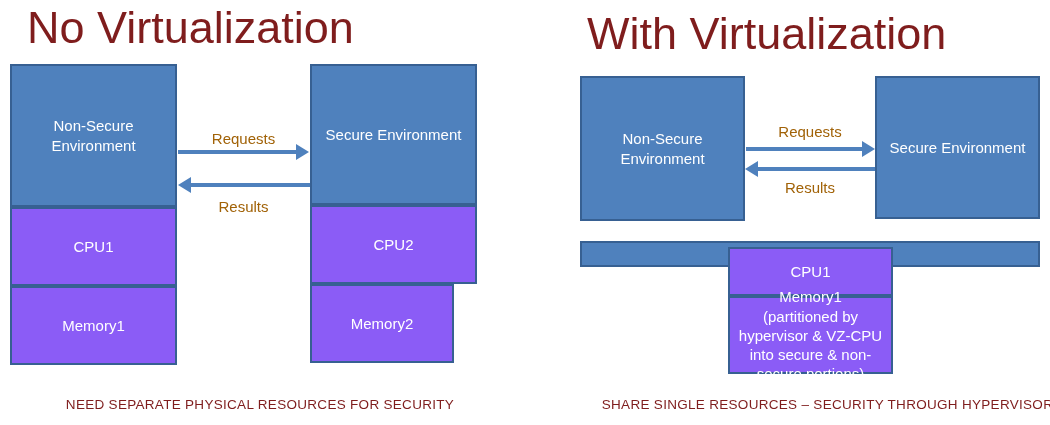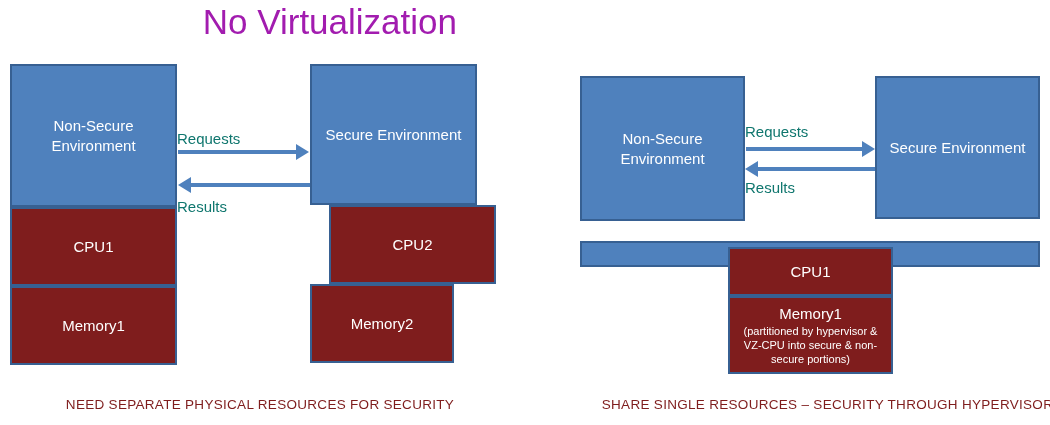--- a/index.html
+++ b/index.html
@@ -6,23 +6,23 @@
   .canvas {
     position: relative;
     width: 1050px;
     height: 425px;
     background: #ffffff;
     font-family: "Liberation Sans", sans-serif;
     overflow: hidden;
   }
   .title {
     position: absolute;
-    font-size: 35px;
-    color: #a21caf;
-    text-align: right;
+    font-size: 45px;
+    color: #7f1d1d;
+    text-align: left;
     white-space: nowrap;
   }
   .caption {
     position: absolute;
     font-size: 13.5px;
     color: #7f1d1d;
     text-align: center;
     letter-spacing: 0.3px;
     white-space: nowrap;
   }
@@ -33,54 +33,55 @@
     display: flex;
     flex-direction: column;
     align-items: center;
     justify-content: center;
     text-align: center;
     color: #ffffff;
     font-size: 15px;
     line-height: 1.3;
   }
   .blue  { background: #4F81BD; }
-  .green { background: #7f1d1d; justify-content: center; }
+  .green { background: #8b5cf6; justify-content: center; }
   .env-pad { padding: 0 26px; }
   .arrow-line {
     position: absolute;
     height: 4px;
     background: #4F81BD;
   }
   .arrow-head {
     position: absolute;
     width: 0; height: 0;
     border-top: 8px solid transparent;
     border-bottom: 8px solid transparent;
   }
   .arrow-head.to-right { border-left: 13px solid #4F81BD; }
   .arrow-head.to-left  { border-right: 13px solid #4F81BD; }
   .arrow-label {
     position: absolute;
     font-size: 15px;
-    color: #0f766e;
+    color: #a16207;
+    text-align: center;
     white-space: nowrap;
   }
   .mem-note {
-    font-size: 11px;
+    font-size: 15px;
     line-height: 1.25;
     margin-top: 2px;
     padding: 0 6px;
   }
   
   .t1       { left: 27px;  top: 2px;   width: 430px; }
   .p1-ns    { left: 10px;  top: 64px;  width: 167px; height: 143px; }
   .p1-cpu1  { left: 10px;  top: 207px; width: 167px; height: 79px; }
   .p1-mem1  { left: 10px;  top: 286px; width: 167px; height: 79px; }
   .p1-se    { left: 310px; top: 64px;  width: 167px; height: 141px; }
-  .p1-cpu2  { left: 310px; top: 205px; width: 167px; height: 79px; margin-left: 19px; }
+  .p1-cpu2  { left: 310px; top: 205px; width: 167px; height: 79px; }
   .p1-mem2  { left: 310px; top: 284px; width: 144px; height: 79px; }
   .p1-reql  { left: 177px; top: 130px; width: 133px; }
   .p1-reqline { left: 178px; top: 150px; width: 119px; }
   .p1-reqhead { left: 296px; top: 144px; }
   .p1-reshead { left: 178px; top: 177px; }
   .p1-resline { left: 191px; top: 183px; width: 119px; }
   .p1-resl  { left: 177px; top: 198px; width: 133px; }
   .c1       { left: 25px;  top: 397px; width: 470px; }
   
   .t2       { left: 587px; top: 8px;   width: 430px; }
@@ -126,20 +127,21 @@
 
   <div class="arrow-label p1-reql">Requests</div>
   <div class="arrow-line p1-reqline"></div>
   <div class="arrow-head to-right p1-reqhead"></div>
   <div class="arrow-head to-left p1-reshead"></div>
   <div class="arrow-line p1-resline"></div>
   <div class="arrow-label p1-resl">Results</div>
 
   <div class="caption c1">NEED SEPARATE PHYSICAL RESOURCES FOR SECURITY</div>
 
+  <div class="title t2">With Virtualization</div>
 
   <div class="box blue env-pad p2-ns">
     <span>Non-Secure Environment</span>
   </div>
   <div class="box blue p2-se">
     <span>Secure Environment</span>
   </div>
 
   <div class="arrow-label p2-reql">Requests</div>
   <div class="arrow-line p2-reqline"></div>

